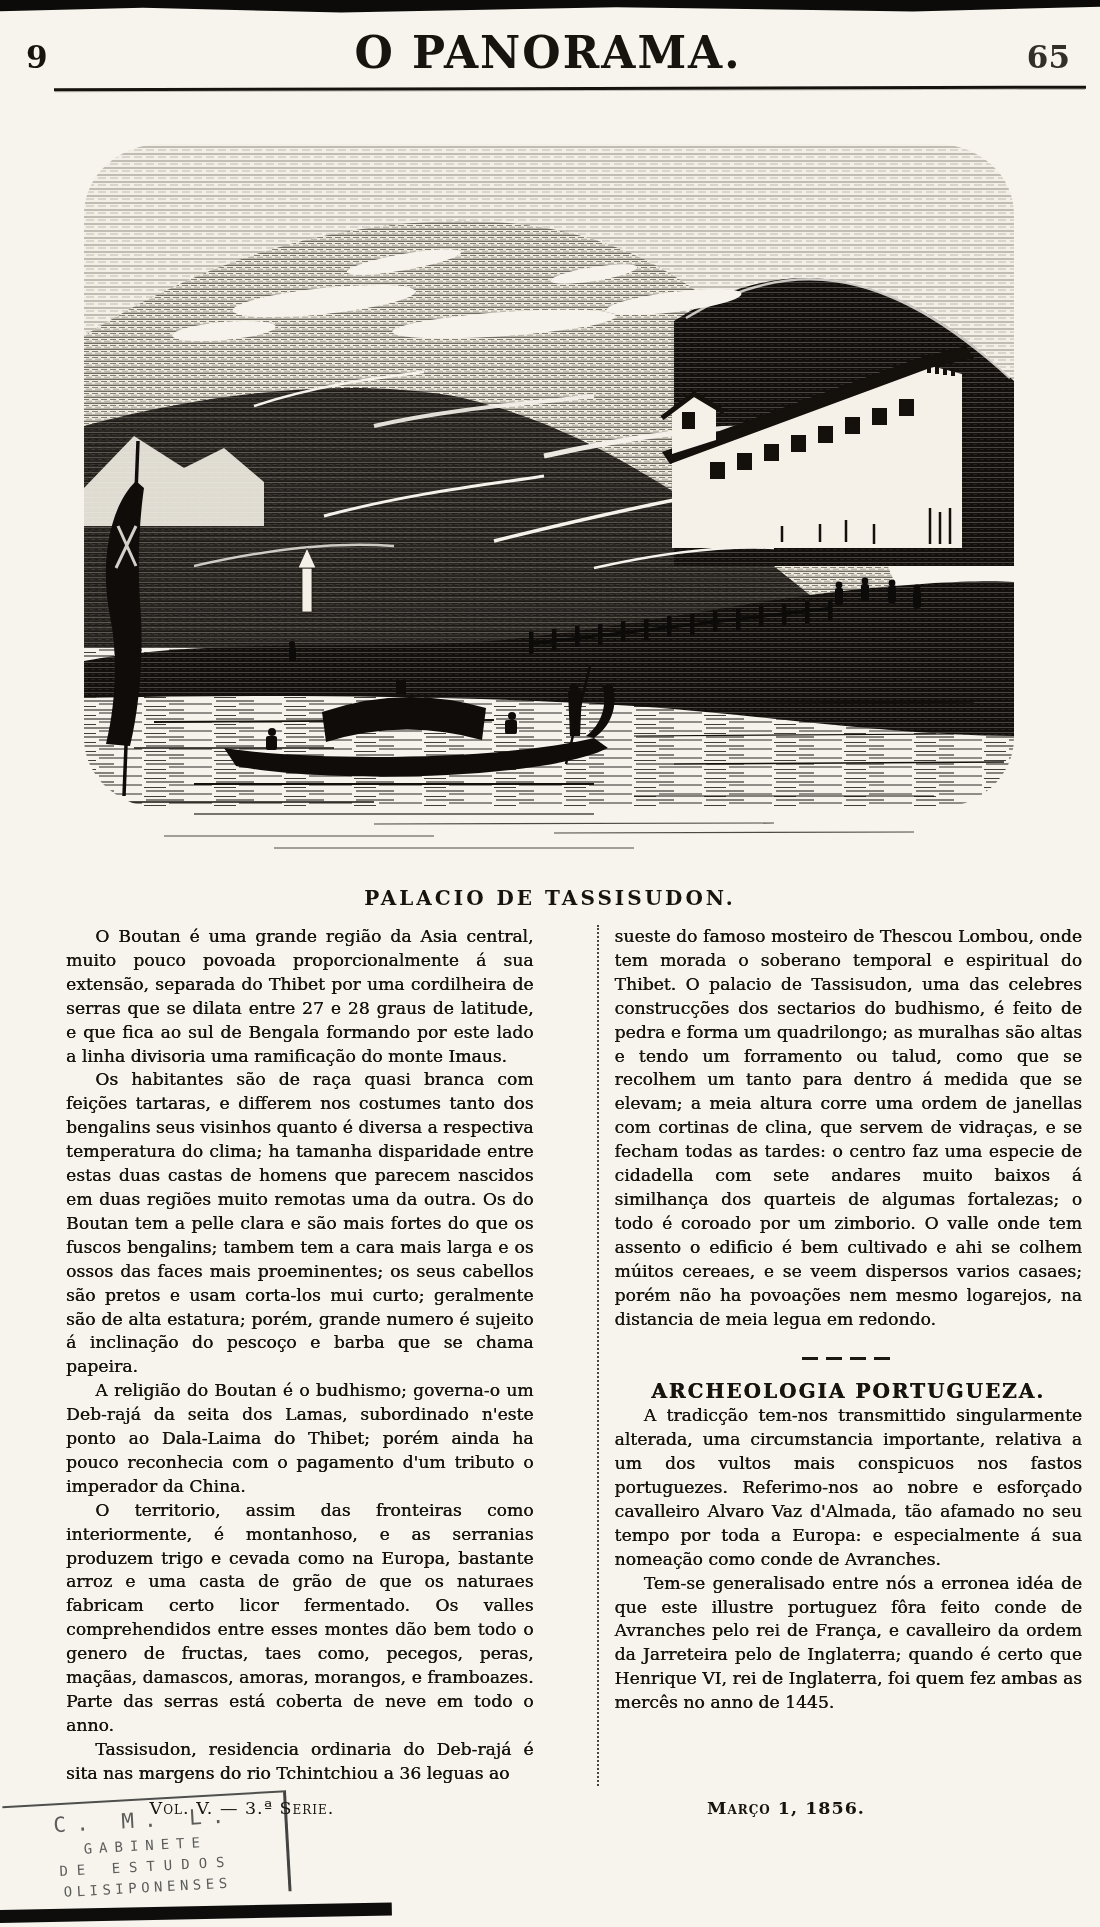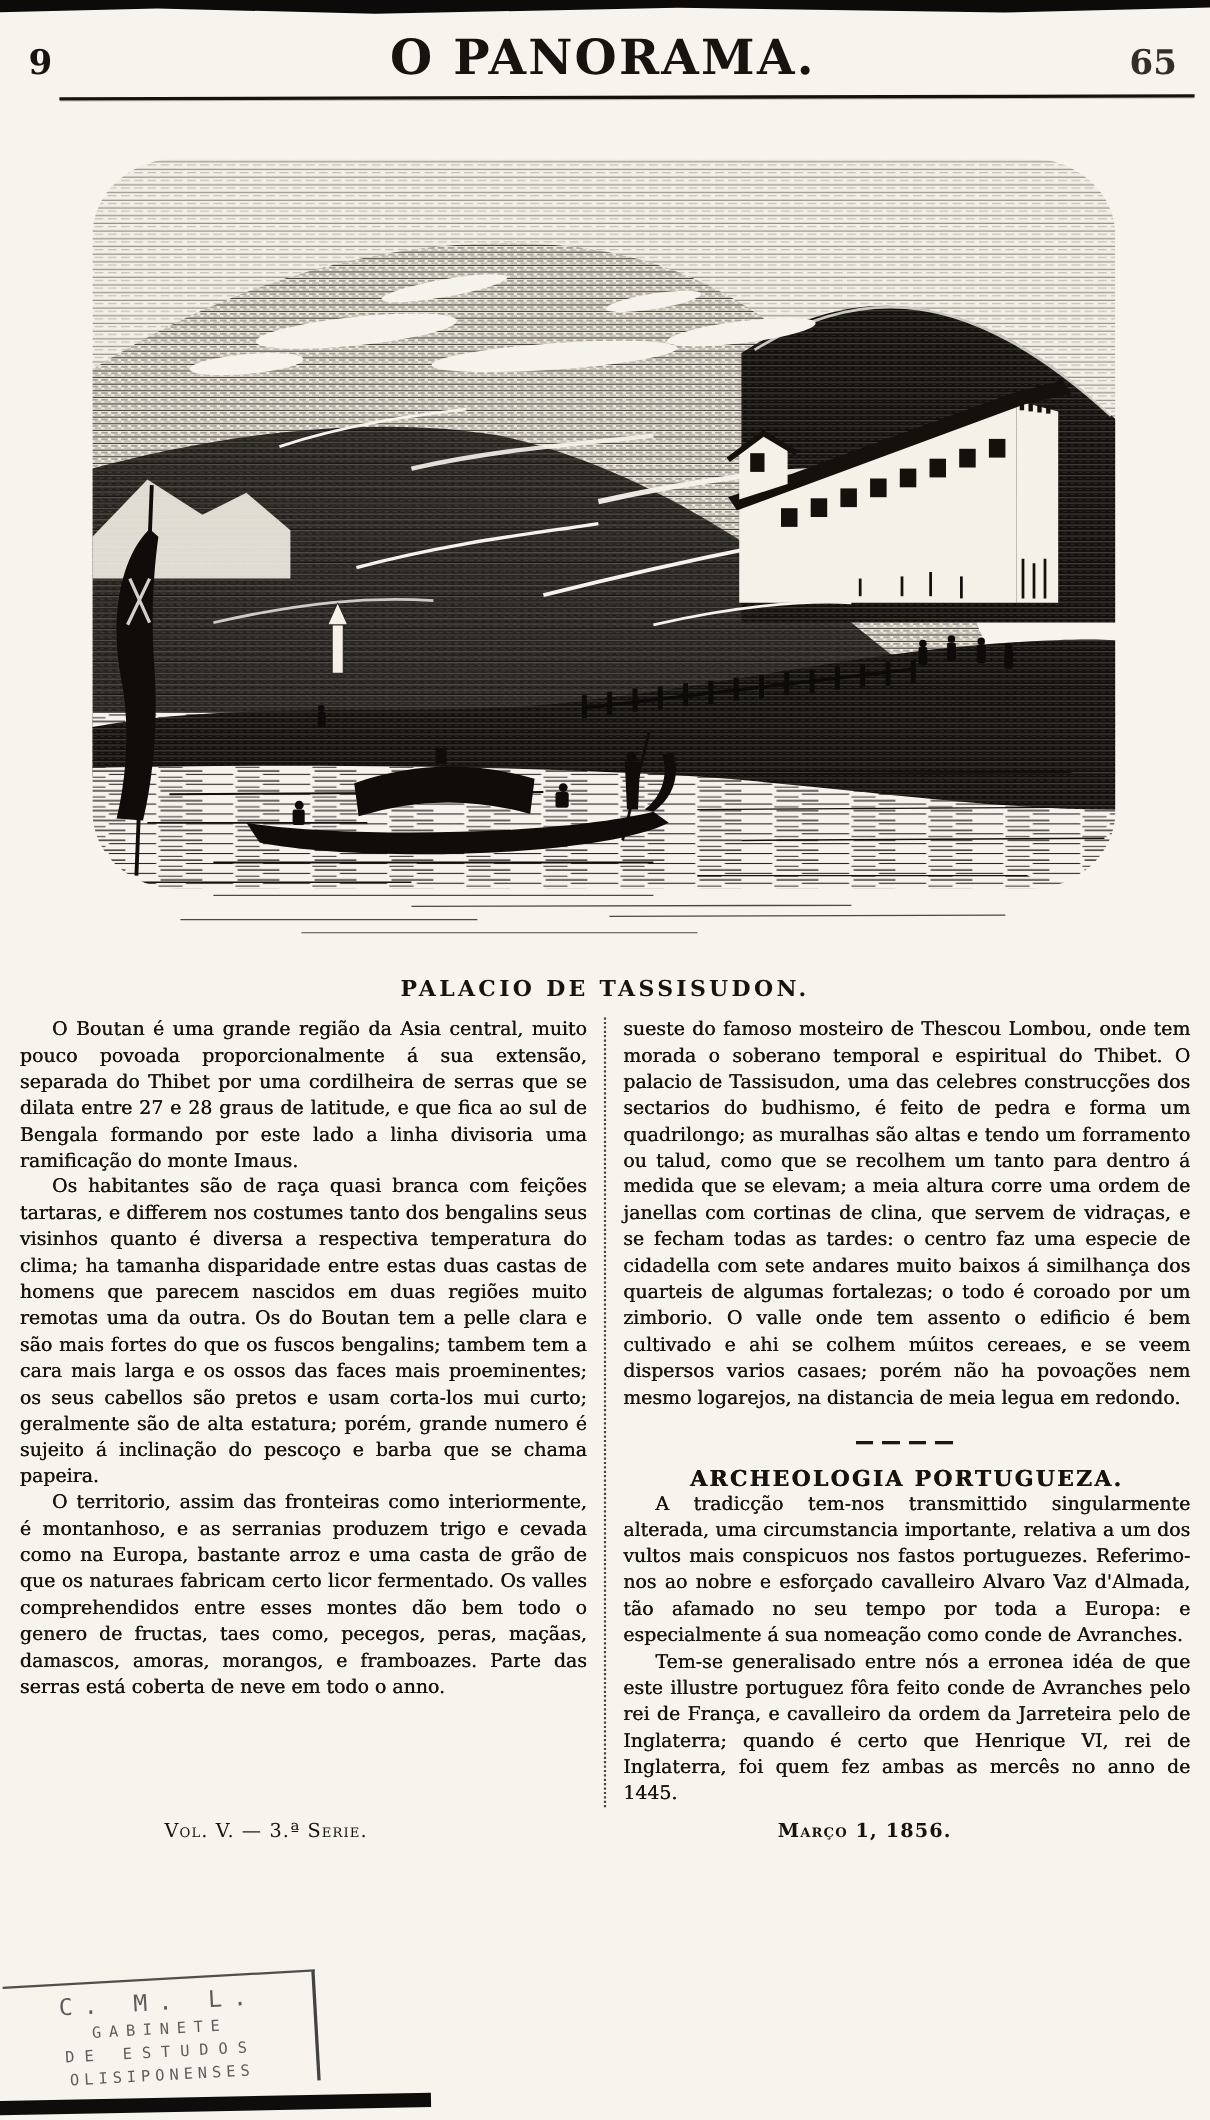--- a/index.html
+++ b/index.html
@@ -13,21 +13,21 @@
   .header{display:flex;align-items:baseline;padding:27px 30px 0 26px;}
   .pgnum{font-size:31px;font-weight:bold;width:60px;}
   .pgnum.right{text-align:right;opacity:.88;}
   .masthead{flex:1;text-align:center;font-size:44px;font-weight:bold;letter-spacing:2px;}
   .rule{height:3px;background:#16130f;margin:9px 14px 0 54px;transform:rotate(-0.15deg);
     box-shadow:0 2px 0 -1px rgba(20,16,10,.25);}
   .engraving{margin:6px auto 0;width:952px;height:778px;}
   .caption{text-align:center;font-weight:bold;font-size:20px;letter-spacing:3px;margin-top:12px;}
   .columns{display:flex;width:1064px;margin:15px auto 0;}
   .col{width:50%;font-size:17.2px;line-height:23.9px;text-align:justify;
-    text-shadow:0.35px 0 0 currentColor;}
+    text-shadow:0.35px 0 0 currentColor;margin-left:48px;}
   .col.left{padding-right:15px;}
   .col.right{padding-left:16px;border-left:2px dotted #4a443c;}
   .col p{margin:0;text-indent:1.7em;}
   .col p.cont{text-indent:0;}
   .section-divider{width:92px;height:3px;margin:26px auto 20px;
     background:repeating-linear-gradient(90deg,#1c1812 0 16px,transparent 16px 24px);}
   .sec-heading{text-align:center;font-weight:bold;font-size:20px;letter-spacing:2px;margin:0 0 14px;text-indent:0 !important;}
   .sec-subheading{text-align:center;font-weight:bold;font-size:12.8px;letter-spacing:1.1px;margin:0 0 14px;text-indent:0 !important;}
   .footer{display:flex;width:1064px;margin:12px auto 0;align-items:center;}
   .footer .vol{width:50%;text-align:center;font-variant:small-caps;font-size:17.5px;
@@ -235,21 +235,23 @@
   </g>
 </svg>
 </div>
 
 <div class="caption">PALACIO DE TASSISUDON.</div>
 
 <div class="columns">
   <div class="col left">
     <p>O Boutan é uma grande região da Asia central, muito pouco povoada proporcionalmente á sua extensão, separada do Thibet por uma cordilheira de serras que se dilata entre 27 e 28 graus de latitude, e que fica ao sul de Bengala formando por este lado a linha divisoria uma ramificação do monte Imaus.</p>
     <p>Os habitantes são de raça quasi branca com feições tartaras, e differem nos costumes tanto dos bengalins seus visinhos quanto é diversa a respectiva temperatura do clima; ha tamanha disparidade entre estas duas castas de homens que parecem nascidos em duas regiões muito remotas uma da outra. Os do Boutan tem a pelle clara e são mais fortes do que os fuscos bengalins; tambem tem a cara mais larga e os ossos das faces mais proeminentes; os seus cabellos são pretos e usam corta-los mui curto; geralmente são de alta estatura; porém, grande numero é sujeito á inclinação do pescoço e barba que se chama papeira.</p>
+    <p>A religião do Boutan é o budhismo; governa-o um Deb-rajá da seita dos Lamas, subordinado n'este ponto ao Dala-Laima do Thibet; porém ainda ha pouco reconhecia com o pagamento d'um tributo o imperador da China.</p>
     <p>O territorio, assim das fronteiras como interiormente, é montanhoso, e as serranias produzem trigo e cevada como na Europa, bastante arroz e uma casta de grão de que os naturaes fabricam certo licor fermentado. Os valles comprehendidos entre esses montes dão bem todo o genero de fructas, taes como, pecegos, peras, maçãas, damascos, amoras, morangos, e framboazes. Parte das serras está coberta de neve em todo o anno.</p>
+    <p>Tassisudon, residencia ordinaria do Deb-rajá é sita nas margens do rio Tchintchiou a 36 leguas ao</p>
   </div>
   <div class="col right">
     <p class="cont">sueste do famoso mosteiro de Thescou Lombou, onde tem morada o soberano temporal e espiritual do Thibet. O palacio de Tassisudon, uma das celebres construcções dos sectarios do budhismo, é feito de pedra e forma um quadrilongo; as muralhas são altas e tendo um forramento ou talud, como que se recolhem um tanto para dentro á medida que se elevam; a meia altura corre uma ordem de janellas com cortinas de clina, que servem de vidraças, e se fecham todas as tardes: o centro faz uma especie de cidadella com sete andares muito baixos á similhança dos quarteis de algumas fortalezas; o todo é coroado por um zimborio. O valle onde tem assento o edificio é bem cultivado e ahi se colhem múitos cereaes, e se veem dispersos varios casaes; porém não ha povoações nem mesmo logarejos, na distancia de meia legua em redondo.</p>
     <div class="section-divider"></div>
     <p class="sec-heading">ARCHEOLOGIA PORTUGUEZA.</p>
     <p>A tradicção tem-nos transmittido singularmente alterada, uma circumstancia importante, relativa a um dos vultos mais conspicuos nos fastos portuguezes. Referimo-nos ao nobre e esforçado cavalleiro Alvaro Vaz d'Almada, tão afamado no seu tempo por toda a Europa: e especialmente á sua nomeação como conde de Avranches.</p>
     <p>Tem-se generalisado entre nós a erronea idéa de que este illustre portuguez fôra feito conde de Avranches pelo rei de França, e cavalleiro da ordem da Jarreteira pelo de Inglaterra; quando é certo que Henrique VI, rei de Inglaterra, foi quem fez ambas as mercês no anno de 1445.</p>
   </div>
 </div>
 

